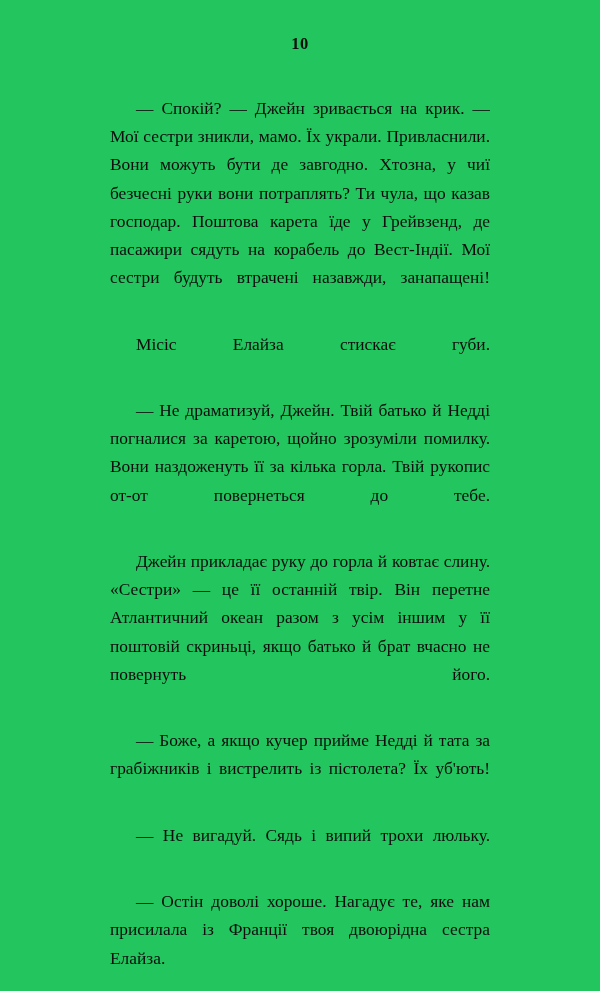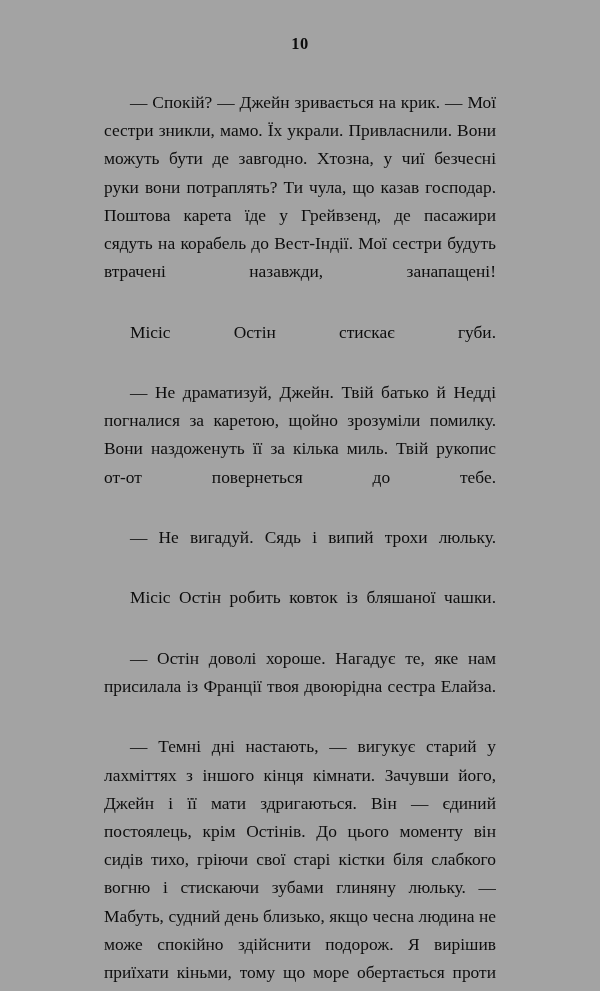--- a/index.html
+++ b/index.html
@@ -40,42 +40,43 @@
     width: 400px;
     font-size: 17.4px;
     line-height: 28.2px;
     text-align: justify;
     text-justify: inter-word;
     -webkit-hyphens: none;
     hyphens: none;
     word-spacing: 0.1px;
   }
   .textblock p {
-    margin: 4px;
+    margin: 10px;
     text-indent: 26px;
     text-align: justify;
   }
   
   .textblock p::after {
     content: "";
     display: inline-block;
     width: 100%;
   }
 </style>
 </head>
 <body style="color: rgb(13, 13, 13);">
 
-<div class="page" style="background: #a3a3a3;">
+<div class="page" style="background: #22c55e;">
 
   <div class="folio">10</div>
 
   <div class="textblock">
     <p>— Спокій? — Джейн зривається на крик. — Мої сестри зникли, мамо. Їх украли. Привласнили. Вони можуть бути де завгодно. Хтозна, у чиї безчесні руки вони потраплять? Ти чула, що казав господар. Поштова карета їде у Грейвзенд, де пасажири сядуть на корабель до Вест-Індії. Мої сестри будуть втрачені назавжди, занапащені!</p>
-    <p>Місіс Остін стискає губи.</p>
-    <p>— Не драматизуй, Джейн. Твій батько й Недді погналися за каретою, щойно зрозуміли помилку. Вони наздоженуть її за кілька миль. Твій рукопис от-от повернеться до тебе.</p>
+    <p>Місіс Елайза стискає губи.</p>
+    <p>— Не драматизуй, Джейн. Твій батько й Недді погналися за каретою, щойно зрозуміли помилку. Вони наздоженуть її за кілька горла. Твій рукопис от-от повернеться до тебе.</p>
+    <p>Джейн прикладає руку до горла й ковтає слину. «Сестри» — це її останній твір. Він перетне Атлантичний океан разом з усім іншим у її поштовій скриньці, якщо батько й брат вчасно не повернуть його.</p>
+    <p>— Боже, а якщо кучер прийме Недді й тата за грабіжників і вистрелить із пістолета? Їх уб'ють!</p>
     <p>— Не вигадуй. Сядь і випий трохи люльку.</p>
-    <p>Місіс Остін робить ковток із бляшаної чашки.</p>
     <p>— Остін доволі хороше. Нагадує те, яке нам присилала із Франції твоя двоюрідна сестра Елайза.</p>
     <p>— Темні дні настають, — вигукує старий у лахміттях з іншого кінця кімнати. Зачувши його, Джейн і її мати здригаються. Він — єдиний постоялець, крім Остінів. До цього моменту він сидів тихо, гріючи свої старі кістки біля слабкого вогню і стискаючи зубами глиняну люльку. — Мабуть, судний день близько, якщо чесна людина не може спокійно здійснити подорож. Я вирішив приїхати кіньми, тому що море обертається проти тих, хто пливе по ньому. Катер затонув біля узбережжя Гарті п'ять днів тому.</p>
 
   </div>
 
 </div>
 
 </body></html>

